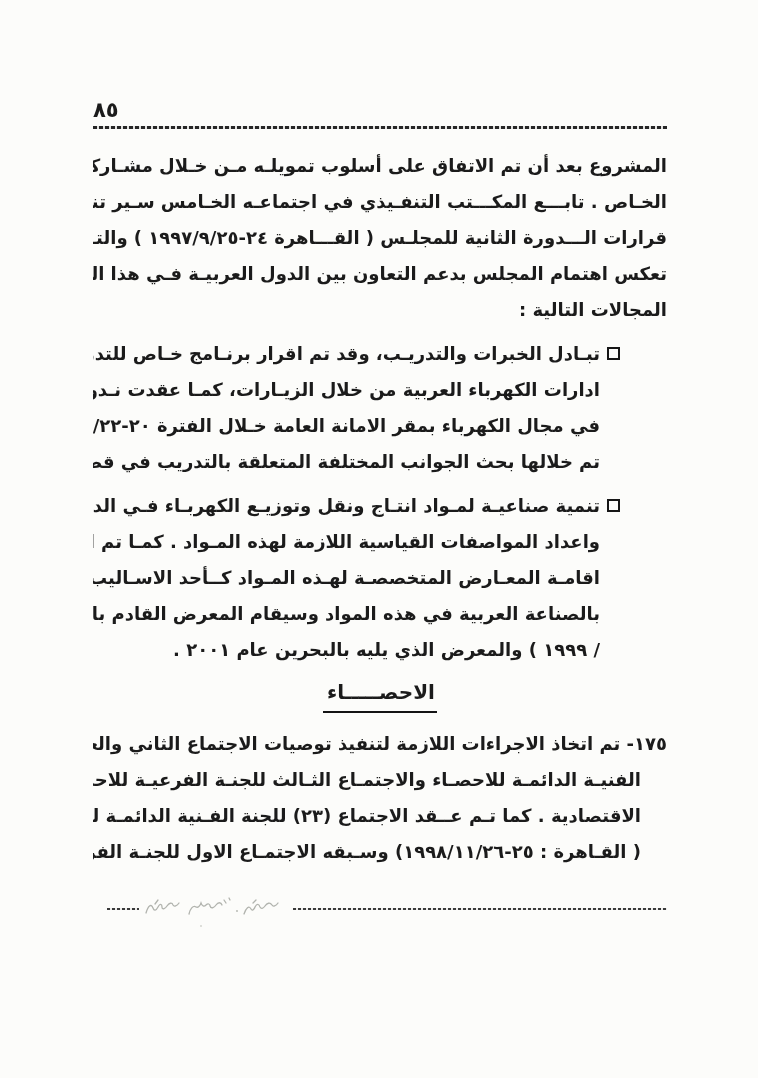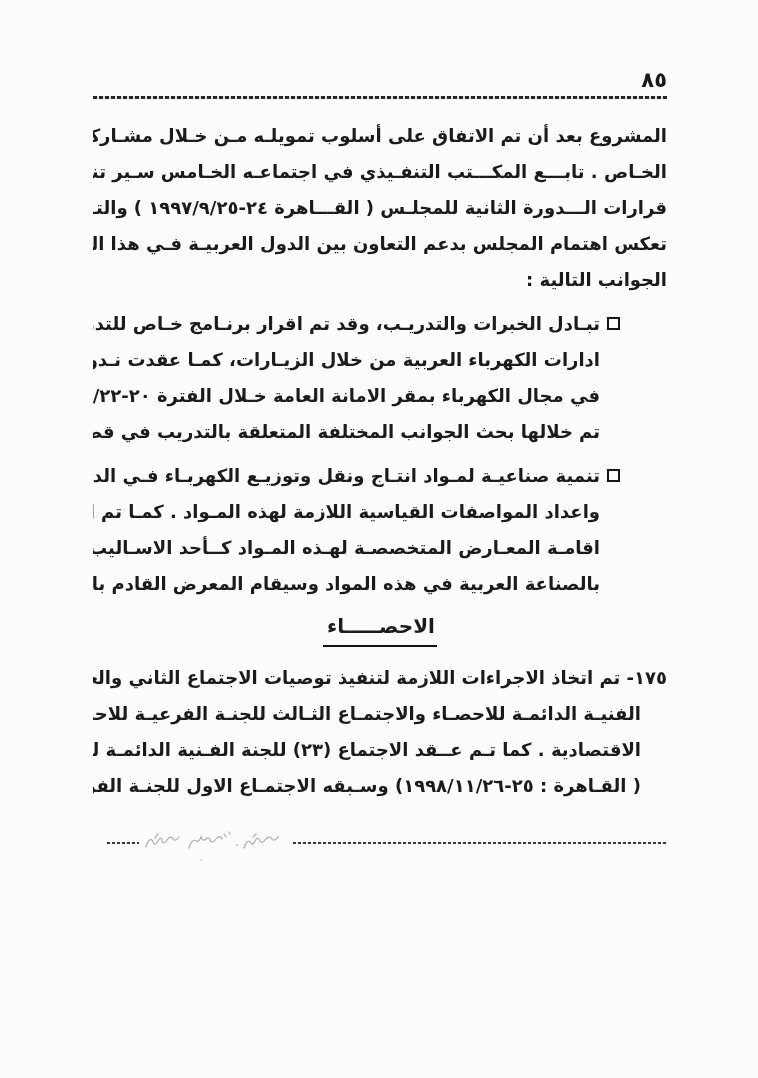--- a/index.html
+++ b/index.html
@@ -12,22 +12,22 @@
     color:#1b1b1b;
     direction:rtl;
     overflow:hidden;
     box-sizing:border-box;
   }
   .content{
     position:absolute;
     top:0;right:91px;left:93px;
   }
   .page-number{
-    padding-top:68px;
-    text-align:right;
+    padding-top:98px;
+    text-align:left;
     font-size:21px;
     font-weight:bold;
   }
   .rule{
     height:3px;
     margin-top:4px;
     background-image:repeating-linear-gradient(90deg,#262626 0 4px,rgba(38,38,38,0.12) 4px 6px);
   }
   .rule-thin{
     height:2px;
@@ -96,40 +96,41 @@
   <div class="content">
 
     <div class="page-number">٨٥</div>
     <div class="rule"></div>
 
     <div class="intro">
       <div class="line">المشروع بعد أن تم الاتفاق على أسلوب تمويلـه مـن خـلال مشـاركة القطـاع</div>
       <div class="line">الخـاص . تابـــع المكـــتب التنفـيذي في اجتماعـه الخـامس سـير تنفـــيذ</div>
       <div class="line">قرارات الـــدورة الثانية للمجلـس ( القـــاهرة ٢٤-١٩٩٧/٩/٢٥ ) والتـي</div>
       <div class="line">تعكس اهتمام المجلس بدعم التعاون بين الدول العربيـة فـي هذا القطـاع فـي</div>
-      <div class="line last">الجوانب التالية :</div>
+      <div class="line last">المجالات التالية :</div>
     </div>
 
     <div class="bullet">
       <div class="sq"></div>
       <div class="txt">
         <div class="line">تبـادل الخبرات والتدريـب، وقد تم اقرار برنـامج خـاص للتدريـب فـي</div>
         <div class="line">ادارات الكهرباء العربية من خلال الزيـارات، كمـا عقدت نـدوة التدريـب</div>
         <div class="line">في مجال الكهرباء بمقر الامانة العامة خـلال الفترة ٢٠-١٩٩٨/١٠/٢٢</div>
         <div class="line last">تم خلالها بحث الجوانب المختلفة المتعلقة بالتدريب في قطاع الكهرباء .</div>
       </div>
     </div>
 
     <div class="bullet">
       <div class="sq"></div>
       <div class="txt">
         <div class="line">تنمية صناعيـة لمـواد انتـاج ونقل وتوزيـع الكهربـاء فـي الدول العربيـة</div>
         <div class="line">واعداد المواصفات القياسية اللازمة لهذه المـواد . كمـا تم الاتفـاق علـى</div>
         <div class="line">اقامـة المعـارض المتخصصـة لهـذه المـواد كــأحد الاسـاليب للتعريـف</div>
         <div class="line">بالصناعة العربية في هذه المواد وسيقام المعرض القادم بالقاهرة ( ابريل</div>
+        <div class="line last">/ ١٩٩٩ ) والمعرض الذي يليه بالبحرين عام ٢٠٠١ .</div>
       </div>
     </div>
 
     <div class="sec-head">
       <span>الاحصـــــاء</span>
     </div>
 
     <div class="numbered">
       <div class="line">١٧٥- تم اتخاذ الاجراءات اللازمة لتنفيذ توصيات الاجتماع الثاني والعشرين للجنـة</div>
       <div class="line hang">الفنيـة الدائمـة للاحصـاء والاجتمـاع الثـالث للجنـة الفرعيـة للاحصـاءات</div>

